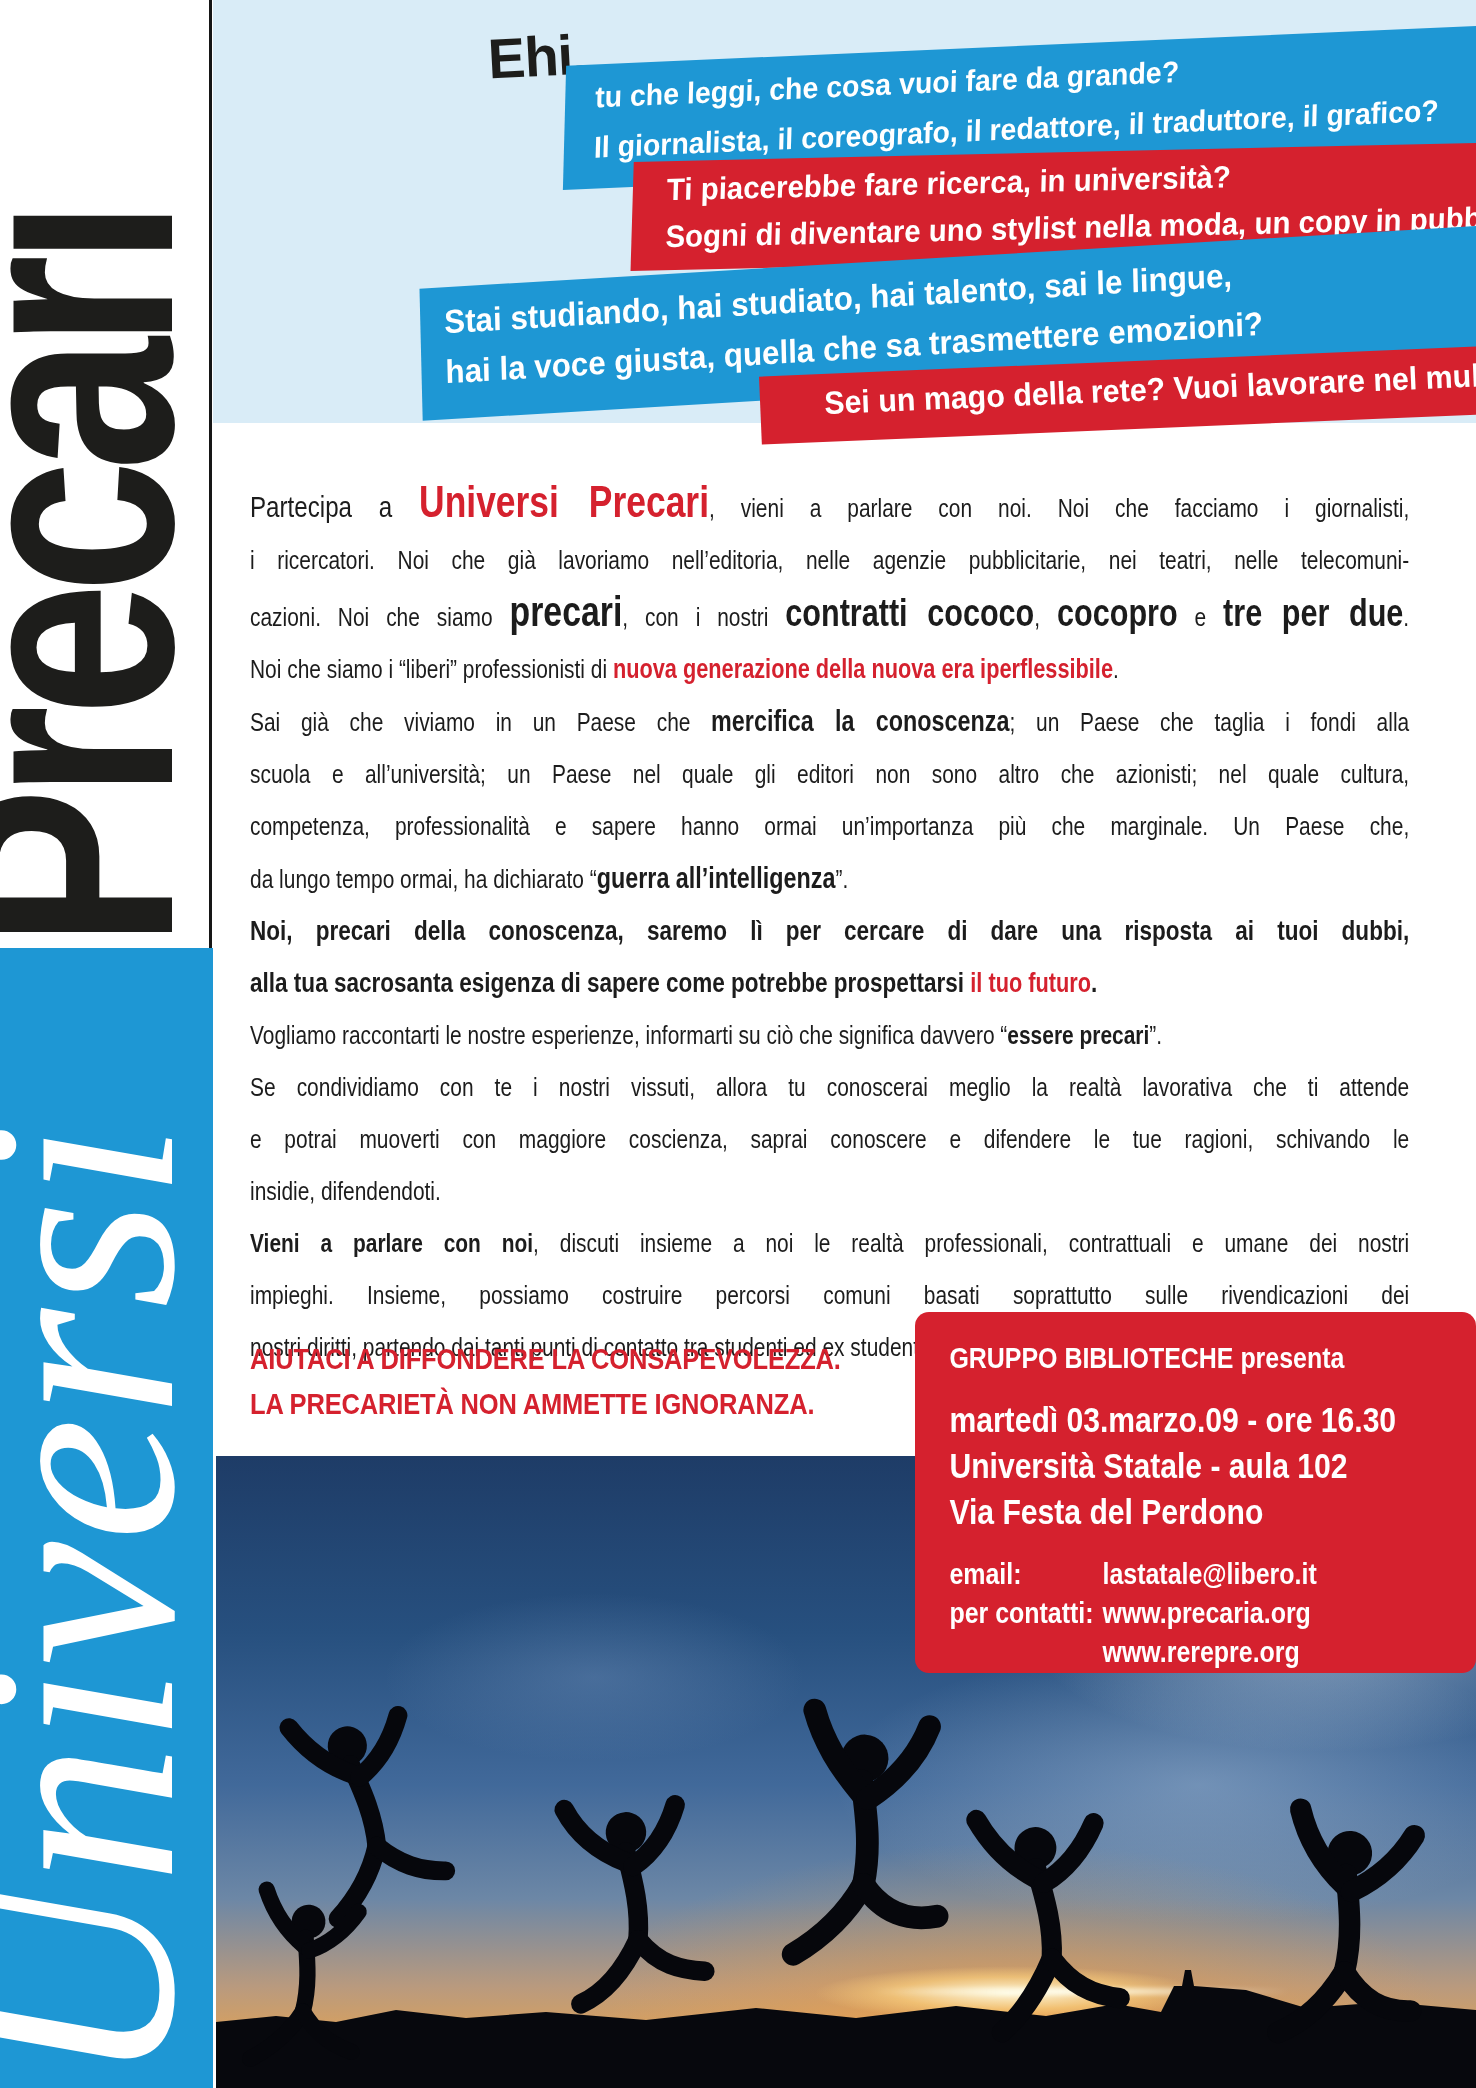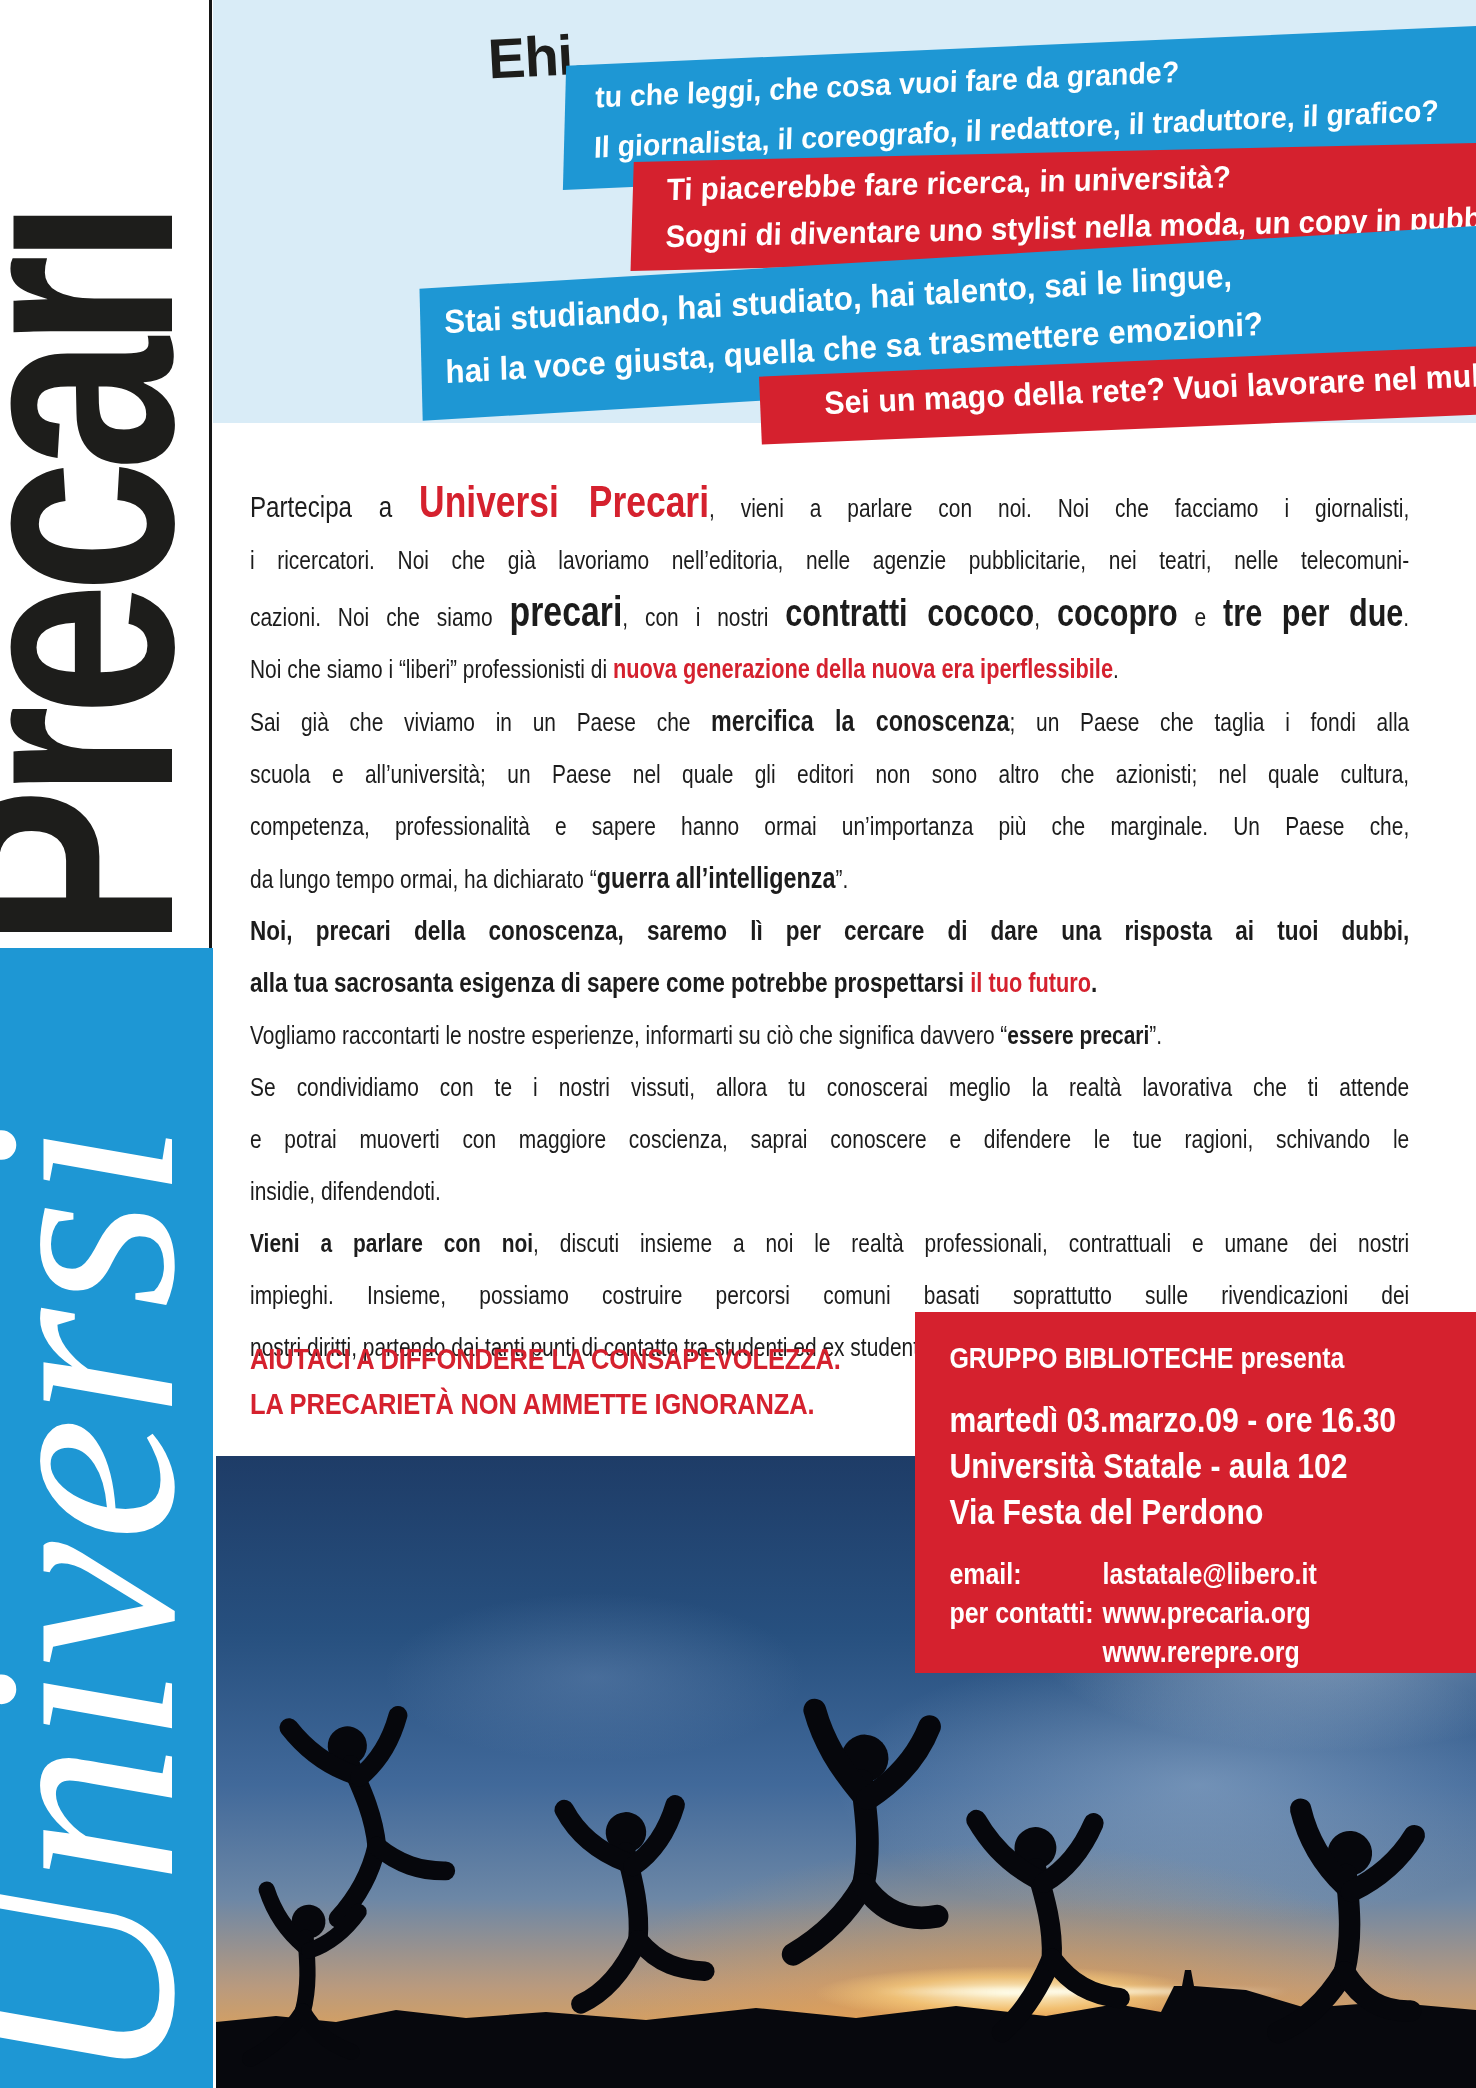--- a/index.html
+++ b/index.html
@@ -52,21 +52,21 @@
   .sg-rb{font-size:27px;font-weight:700;color:#d5212e;}
   .sg-rB{font-size:44px;font-weight:700;color:#d5212e;}
 
   
   .cta{position:absolute;left:250px;top:1336px;width:900px;transform:scaleX(0.85);
        transform-origin:0 0;color:#d5212e;font-weight:700;font-size:30px;line-height:45px;
        letter-spacing:-0.2px;}
 
   
   .ebox{position:absolute;left:915px;top:1312px;width:561px;height:361px;background:#d5212e;
-        z-index:3;color:#fff;overflow:hidden;}
+        z-index:3;color:#fff;overflow:hidden;border-radius:14px;}
   .ebox-inner{width:640px;transform:scaleX(0.86);transform-origin:0 0;padding:30px 0 0 40px;}
   .ev-presenter{font-size:29px;font-weight:700;margin-bottom:22px;}
   .evline{font-size:35px;font-weight:700;line-height:46px;}
   .contacts{margin-top:20px;}
   .crow{display:flex;font-size:29px;font-weight:700;line-height:39px;}
   .clabel{width:178px;flex:none;}
 
   
   .photo{position:absolute;left:216px;top:1456px;width:1260px;height:632px;z-index:1;overflow:hidden;
     background:

